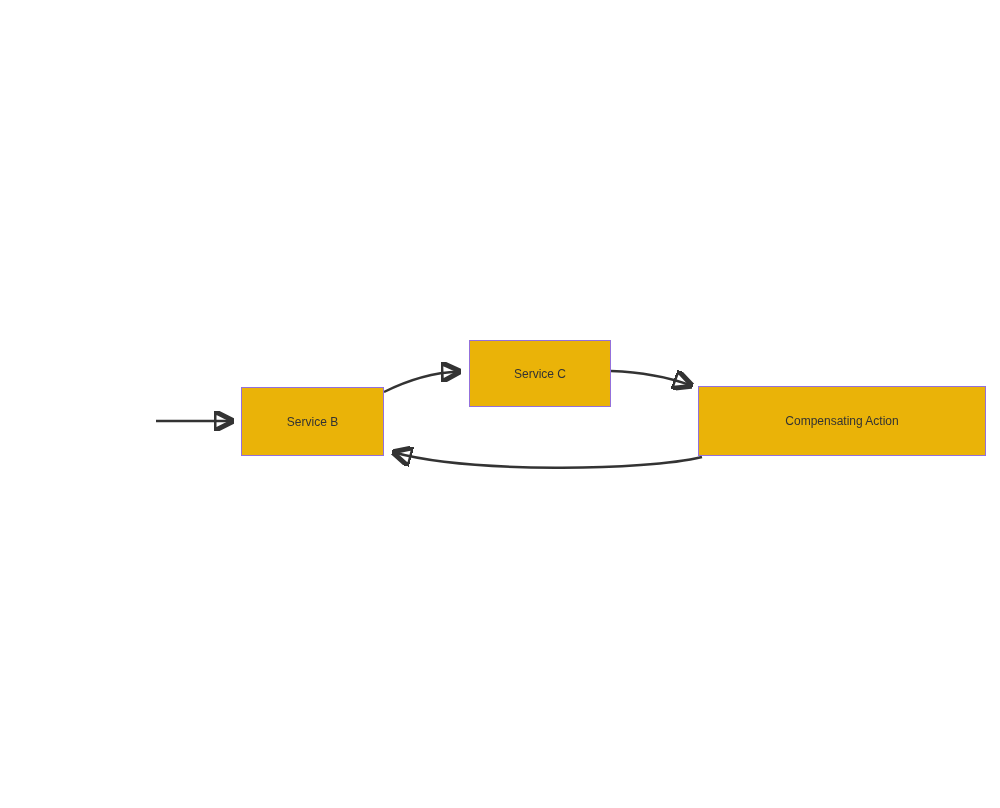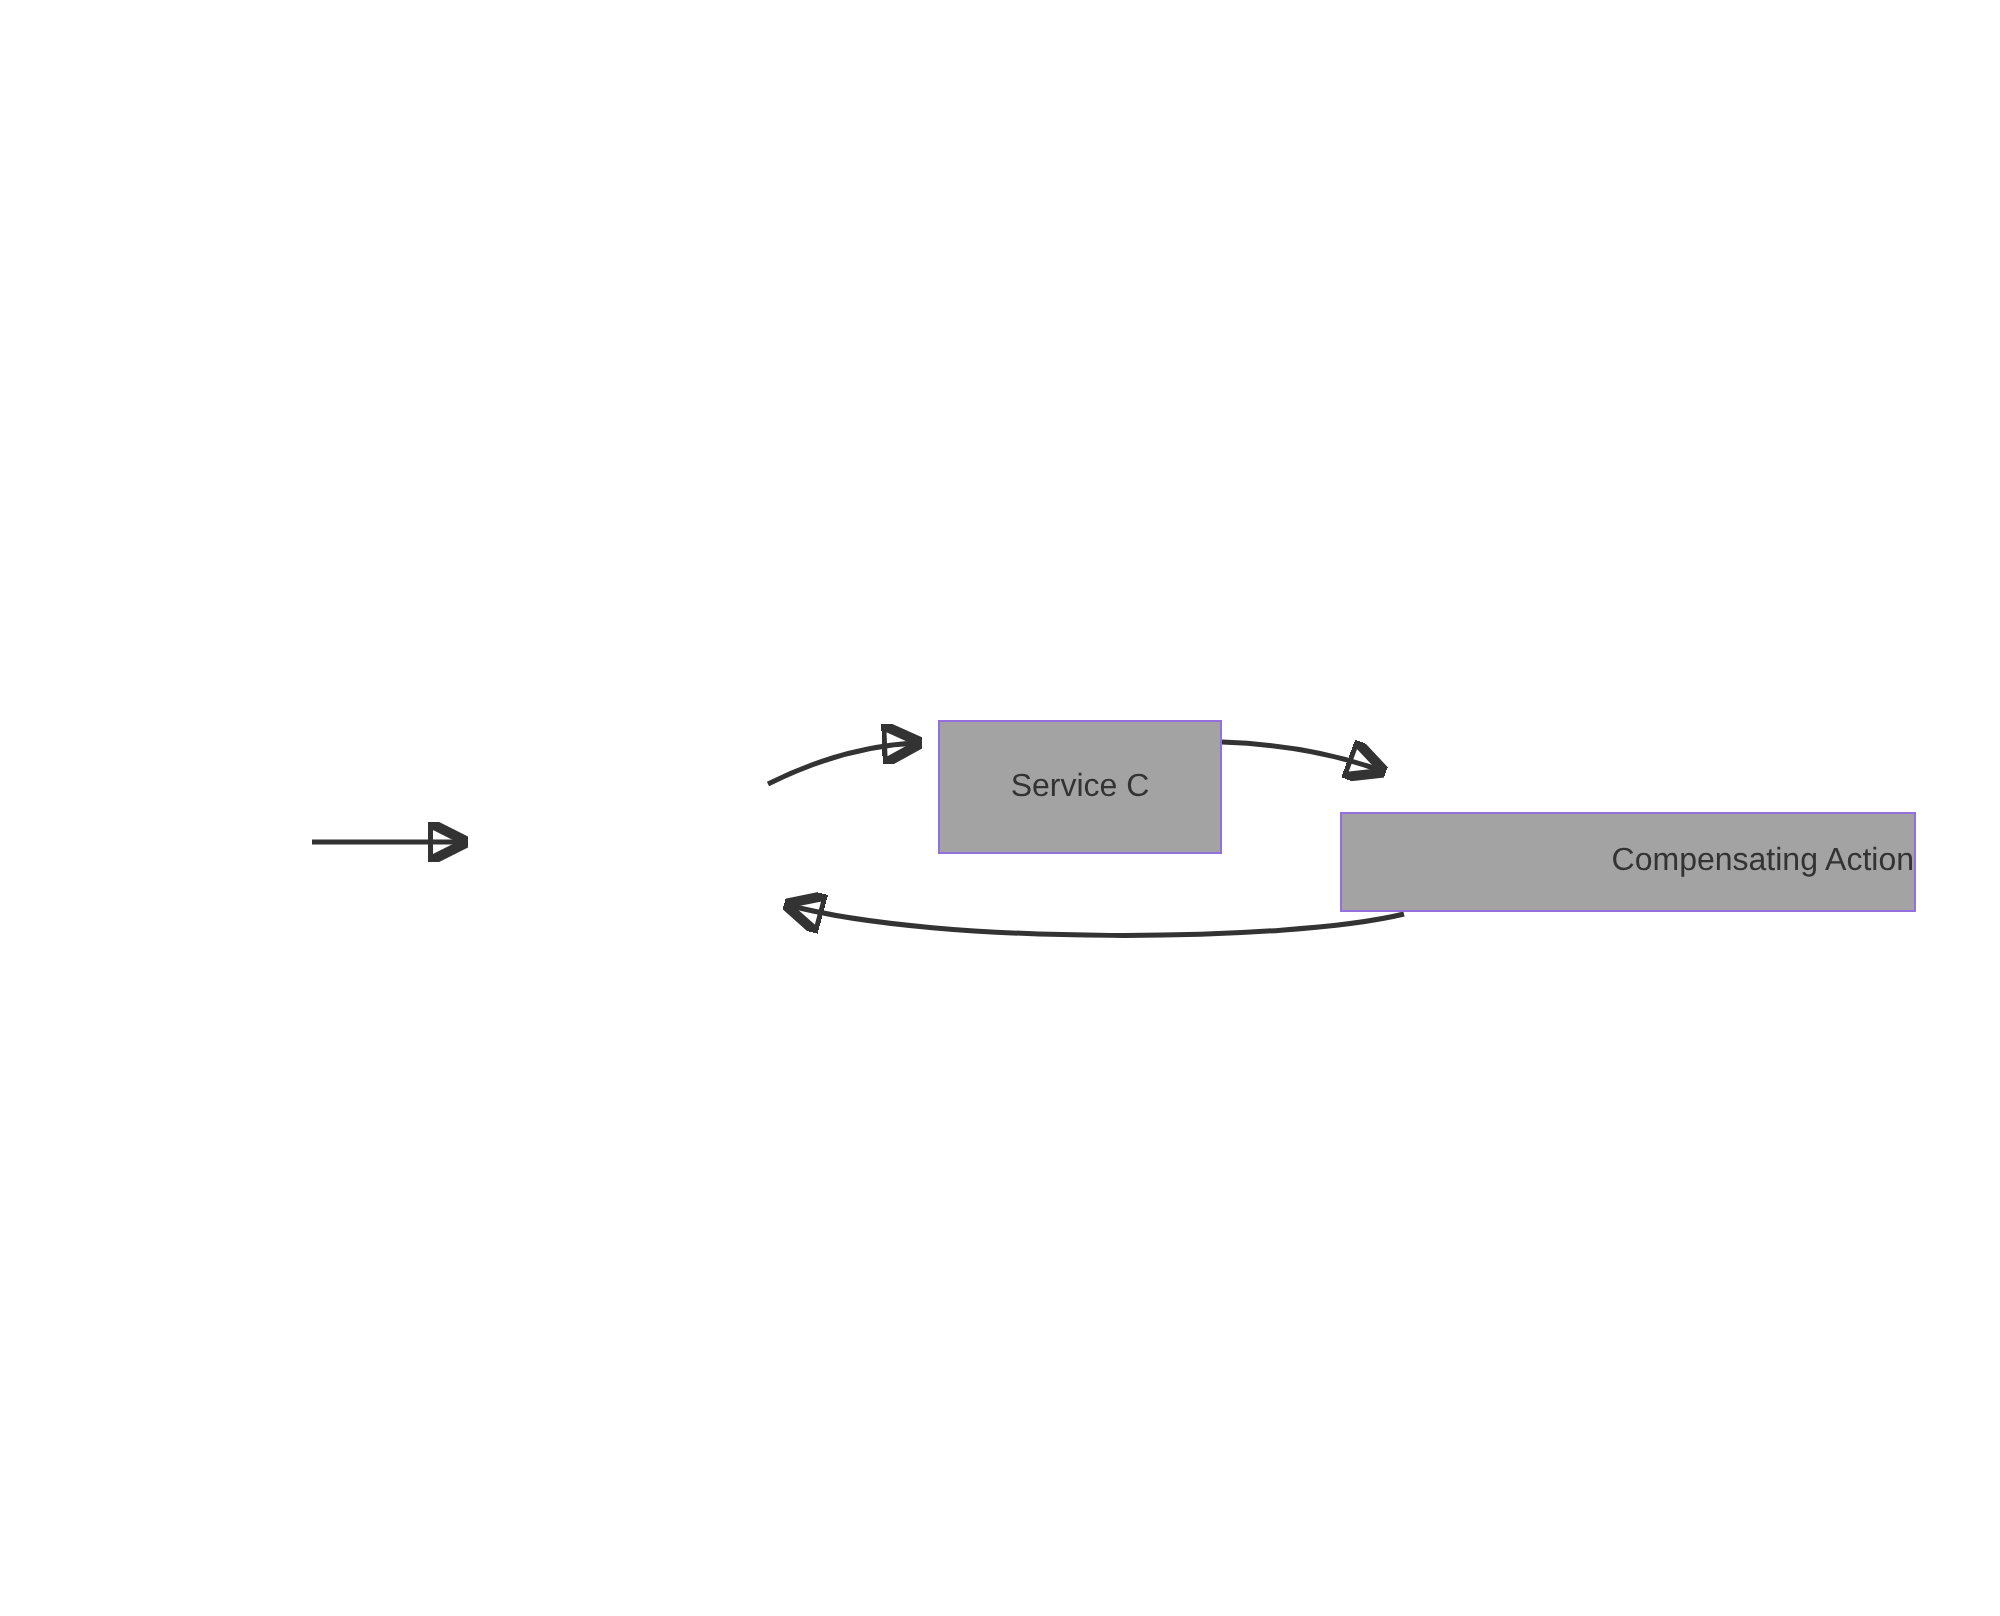--- a/index.html
+++ b/index.html
@@ -23,53 +23,55 @@
     height: 808px;
   }
   .edges path {
     fill: none;
     stroke: #333333;
     stroke-width: 2.5px;
   }
   .node {
     position: absolute;
     box-sizing: border-box;
-    background: #a3a3a3;
+    background: #eab308;
     border: 1.5px solid #9370DB;
     color: #333333;
     display: flex;
     align-items: center;
     justify-content: center;
-    font-size: 16px;
+    font-size: 12px;
     white-space: nowrap;
-    margin-top: 20px;
   }
   #node-service-a { left: 13px;  top: 387px; width: 142px; height: 69px; }
   #node-service-b { left: 241px; top: 387px; width: 143px; height: 69px; }
   #node-service-c { left: 469px; top: 340px; width: 142px; height: 67px; }
-  #node-compensating-action { left: 670px; top: 386px; width: 288px; height: 50px; justify-content: flex-end; }
+  #node-compensating-action { left: 698px; top: 386px; width: 288px; height: 70px; }
 </style>
 </head>
 <body>
 
 <div class="canvas">
 
   <svg class="edges" viewBox="0 0 1000 808" xmlns="http://www.w3.org/2000/svg">
     <defs>
       <marker id="arrowhead" viewBox="0 0 10 10" refX="9" refY="5" markerWidth="8" markerHeight="8" orient="auto-start-reverse">
         <path d="M 0 0 L 10 5 L 0 10 z" fill="#333333"></path>
       </marker>
     </defs>
     <path d="M 156 421 L 232 421" marker-end="url(#arrowhead)"></path>
     <path d="M 384 392 C 410 379, 434 372.5, 459 371.5" marker-end="url(#arrowhead)"></path>
     <path d="M 611 371 C 640 372, 668 377, 691 385.5" marker-end="url(#arrowhead)"></path>
     <path d="M 702 457 C 645 471, 470 473, 394 452.5" marker-end="url(#arrowhead)"></path>
   </svg>
 
 
+  <div class="node" id="node-service-b">
+    <span>Service B</span>
+  </div>
 
   <div class="node" id="node-service-c">
     <span>Service C</span>
   </div>
 
   <div class="node" id="node-compensating-action">
     <span>Compensating Action</span>
   </div>
 
 </div>

